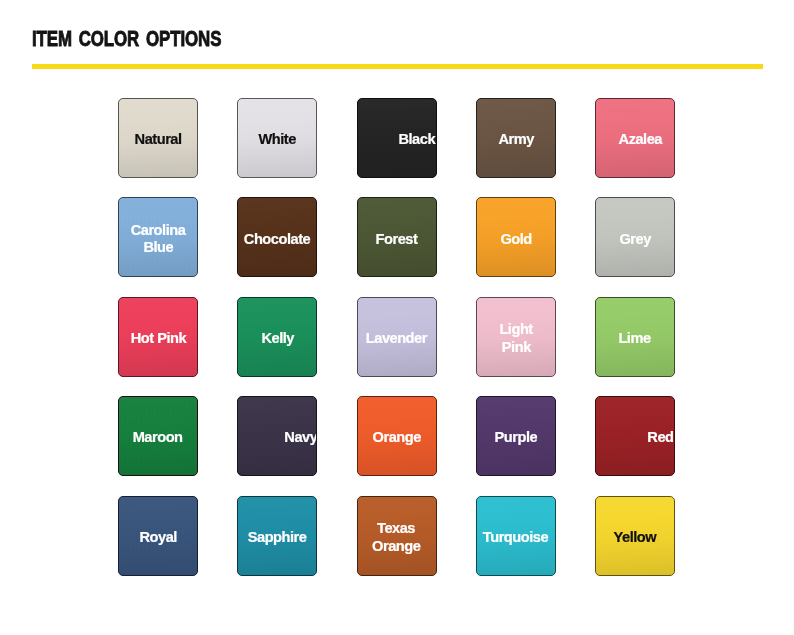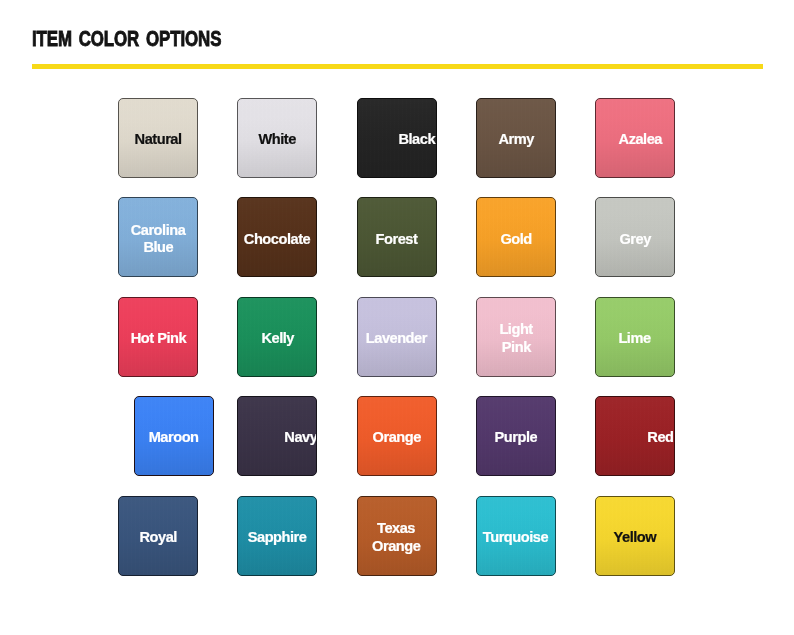--- a/index.html
+++ b/index.html
@@ -147,21 +147,21 @@
           <span class="tex"></span>
           <div class="label" style="color: rgb(255, 255, 255);">Light
 Pink</div>
         </div>
         <div class="swatch" style="left: 477px; background: rgb(150, 204, 104); border-color: rgb(57, 78, 40);">
           <span class="tex"></span>
           <div class="label" style="color: rgb(255, 255, 255);">Lime</div>
         </div>
       </div>
       <div class="row" style="top: 298.2px;">
-        <div class="swatch" style="left: 16px; background: #3b82f6; border-color: rgb(31, 15, 20);">
+        <div class="swatch" style="left: 0px; background: #15803d; border-color: rgb(31, 15, 20);">
           <span class="tex"></span>
           <div class="label" style="color: rgb(255, 255, 255);">Maroon</div>
         </div>
         <div class="swatch" style="left: 119.25px; background: rgb(59, 51, 72); border-color: rgb(22, 19, 27);">
           <span class="tex"></span>
           <div class="label" style="color: rgb(255, 255, 255); padding-left: 48px;">Navy</div>
         </div>
         <div class="swatch" style="left: 238.5px; background: rgb(241, 92, 42); border-color: rgb(92, 35, 16);">
           <span class="tex"></span>
           <div class="label" style="color: rgb(255, 255, 255);">Orange</div>

